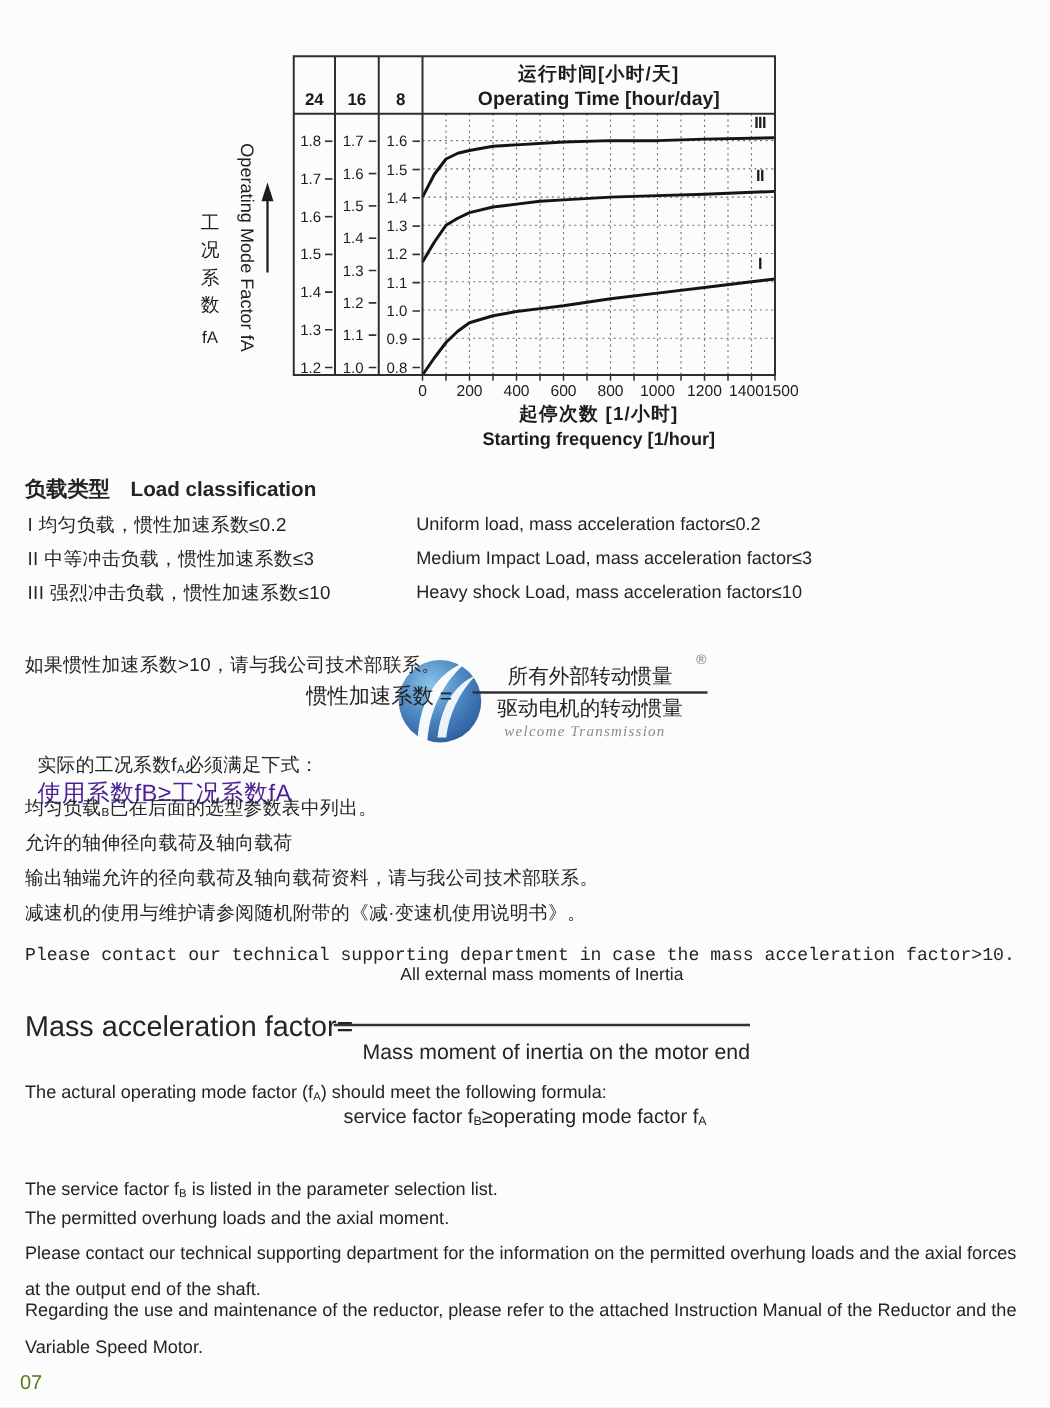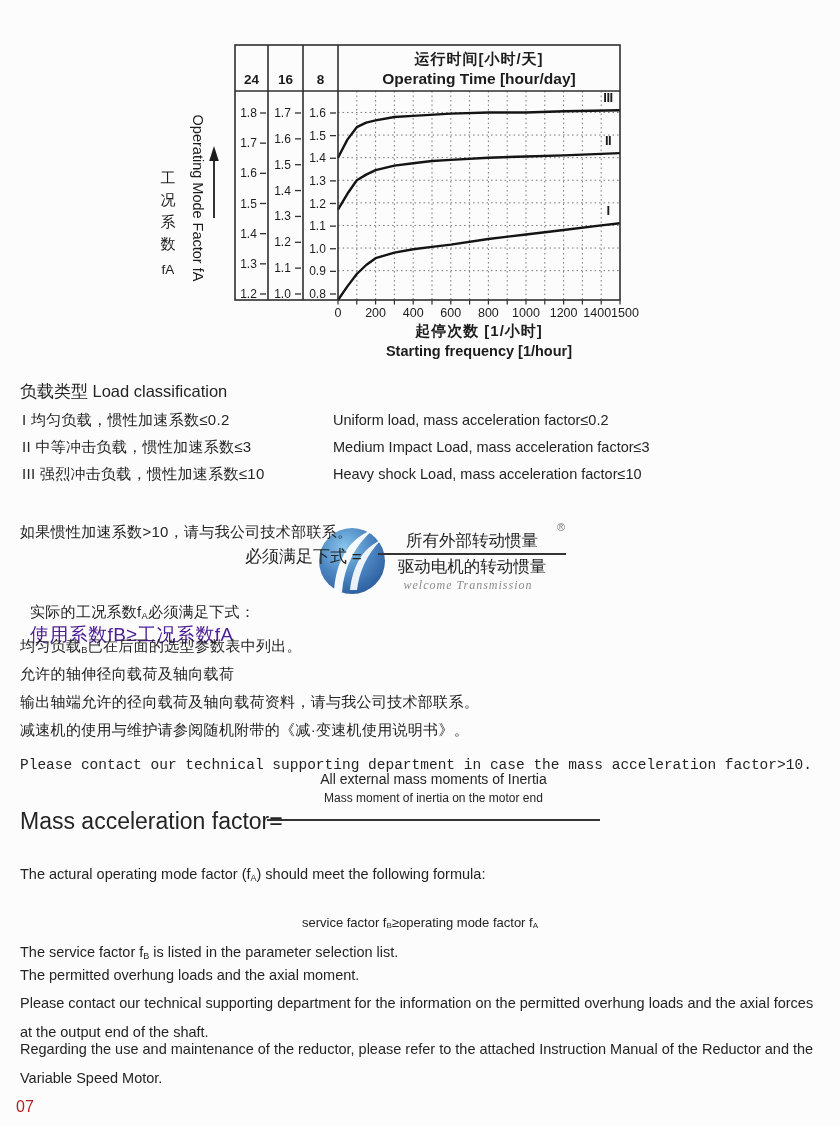--- a/index.html
+++ b/index.html
@@ -1,21 +1,21 @@
 <!DOCTYPE html>
 <html><head>
 <meta charset="utf-8">
 <style>
   html,body{margin:0;padding:0;background:#e8e8e8;}
   .page{position:relative;width:840px;height:1126px;background:#fcfcfc;overflow:hidden;
         font-family:"Liberation Sans",sans-serif;color:#242424;}
   .abs{position:absolute;z-index:2;}
   .cn{font-size:15px;letter-spacing:.3px;}
   .en{font-size:14.5px;}
-  .b{font-weight:normal;}
+  .b{font-weight:bold;}
   sub.s{font-size:62%;vertical-align:-0.18em;}
   #chart-svg{position:absolute;left:0;top:0;z-index:2;}
   #watermark{position:absolute;left:300px;top:512px;z-index:1;}
   .frac-num,.frac-den{position:absolute;z-index:2;text-align:center;}
   .frac-bar{position:absolute;z-index:2;height:1.6px;background:#333;}
   .wrap{width:798px;line-height:29px;}
   .load-row{position:absolute;left:0;top:0;width:840px;}
   .load-row .c1{position:absolute;left:22px;}
   .load-row .c2{position:absolute;left:333px;top:1px;}
   .big-formula{font-size:19px;color:#4c1d95;letter-spacing:.4px;}
@@ -157,63 +157,63 @@
       <text x="479" y="356" font-size="14.5" fill="#1c1c1c" text-anchor="middle" font-weight="600">Starting frequency [1/hour]</text>
       <text x="168" y="183" font-size="15" fill="#1c1c1c" text-anchor="middle"><tspan x="168" y="183">工</tspan><tspan x="168" y="205">况</tspan><tspan x="168" y="227">系</tspan><tspan x="168" y="249">数</tspan></text>
       <text x="168" y="274" font-size="13.5" fill="#1c1c1c" text-anchor="middle">fA</text>
       <text x="0" y="0" font-size="14.5" fill="#1c1c1c" text-anchor="middle" transform="translate(193,198) rotate(90)">Operating Mode Factor fA</text>
       <line x1="214" y1="160" x2="214" y2="218" stroke="#1c1c1c" stroke-width="1.8"></line>
       <polygon points="214,146 209.2,161 218.8,161" fill="#1c1c1c"></polygon>
     </svg>
 
   <div class="abs" style="left:20px;top:380px;">
     <span class="b" style="font-size:17px;">负载类型</span>
-    <span class="b" style="font-size:16.5px;">Load classification</span>
+    <span class="b" style="font-size:16.5px;margin-left:12px;">Load classification</span>
   </div>
 
   <div class="abs load-row" style="top:411px;">
     <span class="c1 cn">I 均匀负载，惯性加速系数≤0.2</span>
     <span class="c2 en">Uniform load, mass acceleration factor≤0.2</span>
   </div>
   <div class="abs load-row" style="top:438px;">
     <span class="c1 cn">II 中等冲击负载，惯性加速系数≤3</span>
     <span class="c2 en">Medium Impact Load, mass acceleration factor≤3</span>
   </div>
   <div class="abs load-row" style="top:465px;">
     <span class="c1 cn">III 强烈冲击负载，惯性加速系数≤10</span>
     <span class="c2 en">Heavy shock Load, mass acceleration factor≤10</span>
   </div>
 
   <div class="abs cn" style="left:20px;top:523px;">如果惯性加速系数&gt;10，请与我公司技术部联系。</div>
 
-  <div class="abs" style="left:245px;top:545px;font-size:17px;">必须满足下式 =</div>
+  <div class="abs" style="left:245px;top:545px;font-size:17px;">惯性加速系数 =</div>
   <div class="frac-num" style="left:378px;top:530px;width:188px;font-size:16.5px;">所有外部转动惯量</div>
   <div class="frac-bar" style="left:378px;top:553px;width:188px;"></div>
   <div class="frac-den" style="left:372px;top:556px;width:200px;font-size:16.5px;">驱动电机的转动惯量</div>
 
   <div class="abs" style="left:20px;top:603px;display:flex;align-items:baseline;flex-direction:column;">
     <span class="cn"><span>实际的工况系数f</span><sub class="s">A</sub><span>必须满足下式：</span></span>
     <span class="big-formula" style="margin-left:10px;">使用系数fB≥工况系数fA</span>
   </div>
 
   <div class="abs cn" style="left:20px;top:637px;"><span>均匀负载</span><sub class="s">B</sub><span>已在后面的选型参数表中列出。</span></div>
   <div class="abs cn" style="left:20px;top:665px;">允许的轴伸径向载荷及轴向载荷</div>
   <div class="abs cn" style="left:20px;top:693px;">输出轴端允许的径向载荷及轴向载荷资料，请与我公司技术部联系。</div>
   <div class="abs cn" style="left:20px;top:721px;">减速机的使用与维护请参阅随机附带的《减·变速机使用说明书》。</div>
 
   <div class="abs en" style="left:20px;top:757px;font-family:Liberation Mono, monospace;">Please contact our technical supporting department in case the mass acceleration factor&gt;10.</div>
 
   <div class="abs" style="left:20px;top:808px;font-size:23px;">Mass acceleration factor=</div>
   <div class="frac-num" style="left:267px;top:771px;width:333px;font-size:14px;">All external mass moments of Inertia</div>
   <div class="frac-bar" style="left:267px;top:819px;width:333px;"></div>
-  <div class="frac-den" style="left:267px;top:791px;width:333px;font-size:12px;">Mass moment of inertia on the motor end</div>
+  <div class="frac-den" style="left:267px;top:832px;width:333px;font-size:17px;text-align:right;">Mass moment of inertia on the motor end</div>
 
   <div class="abs en" style="left:20px;top:866px;"><span>The actural operating mode factor (f</span><sub class="s">A</sub><span>) should meet the following formula:</span></div>
 
-  <div class="abs center-line" style="top:915px;font-size:13px;"><span>service factor f</span><sub class="s">B</sub><span>≥operating mode factor f</span><sub class="s">A</sub></div>
+  <div class="abs center-line" style="top:885px;font-size:16px;"><span>service factor f</span><sub class="s">B</sub><span>≥operating mode factor f</span><sub class="s">A</sub></div>
 
   <div class="abs en" style="left:20px;top:944px;"><span>The service factor f</span><sub class="s">B</sub><span> is listed in the parameter selection list.</span></div>
   <div class="abs en" style="left:20px;top:967px;">The permitted overhung loads and the axial moment.</div>
   <div class="abs en wrap" style="left:20px;top:989px;">Please contact our technical supporting department for the information on the permitted overhung loads and the axial forces at the output end of the shaft.</div>
   <div class="abs en wrap" style="left:20px;top:1035px;">Regarding the use and maintenance of the reductor, please refer to the attached Instruction Manual of the Reductor and the Variable Speed Motor.</div>
 
-  <div class="abs" style="left:16px;top:1098px;font-size:16px;color:#b91c1c;">07</div>
+  <div class="abs" style="left:16px;top:1098px;font-size:16px;color:#4d7c0f;">07</div>
 </div>
 
 </body></html>

